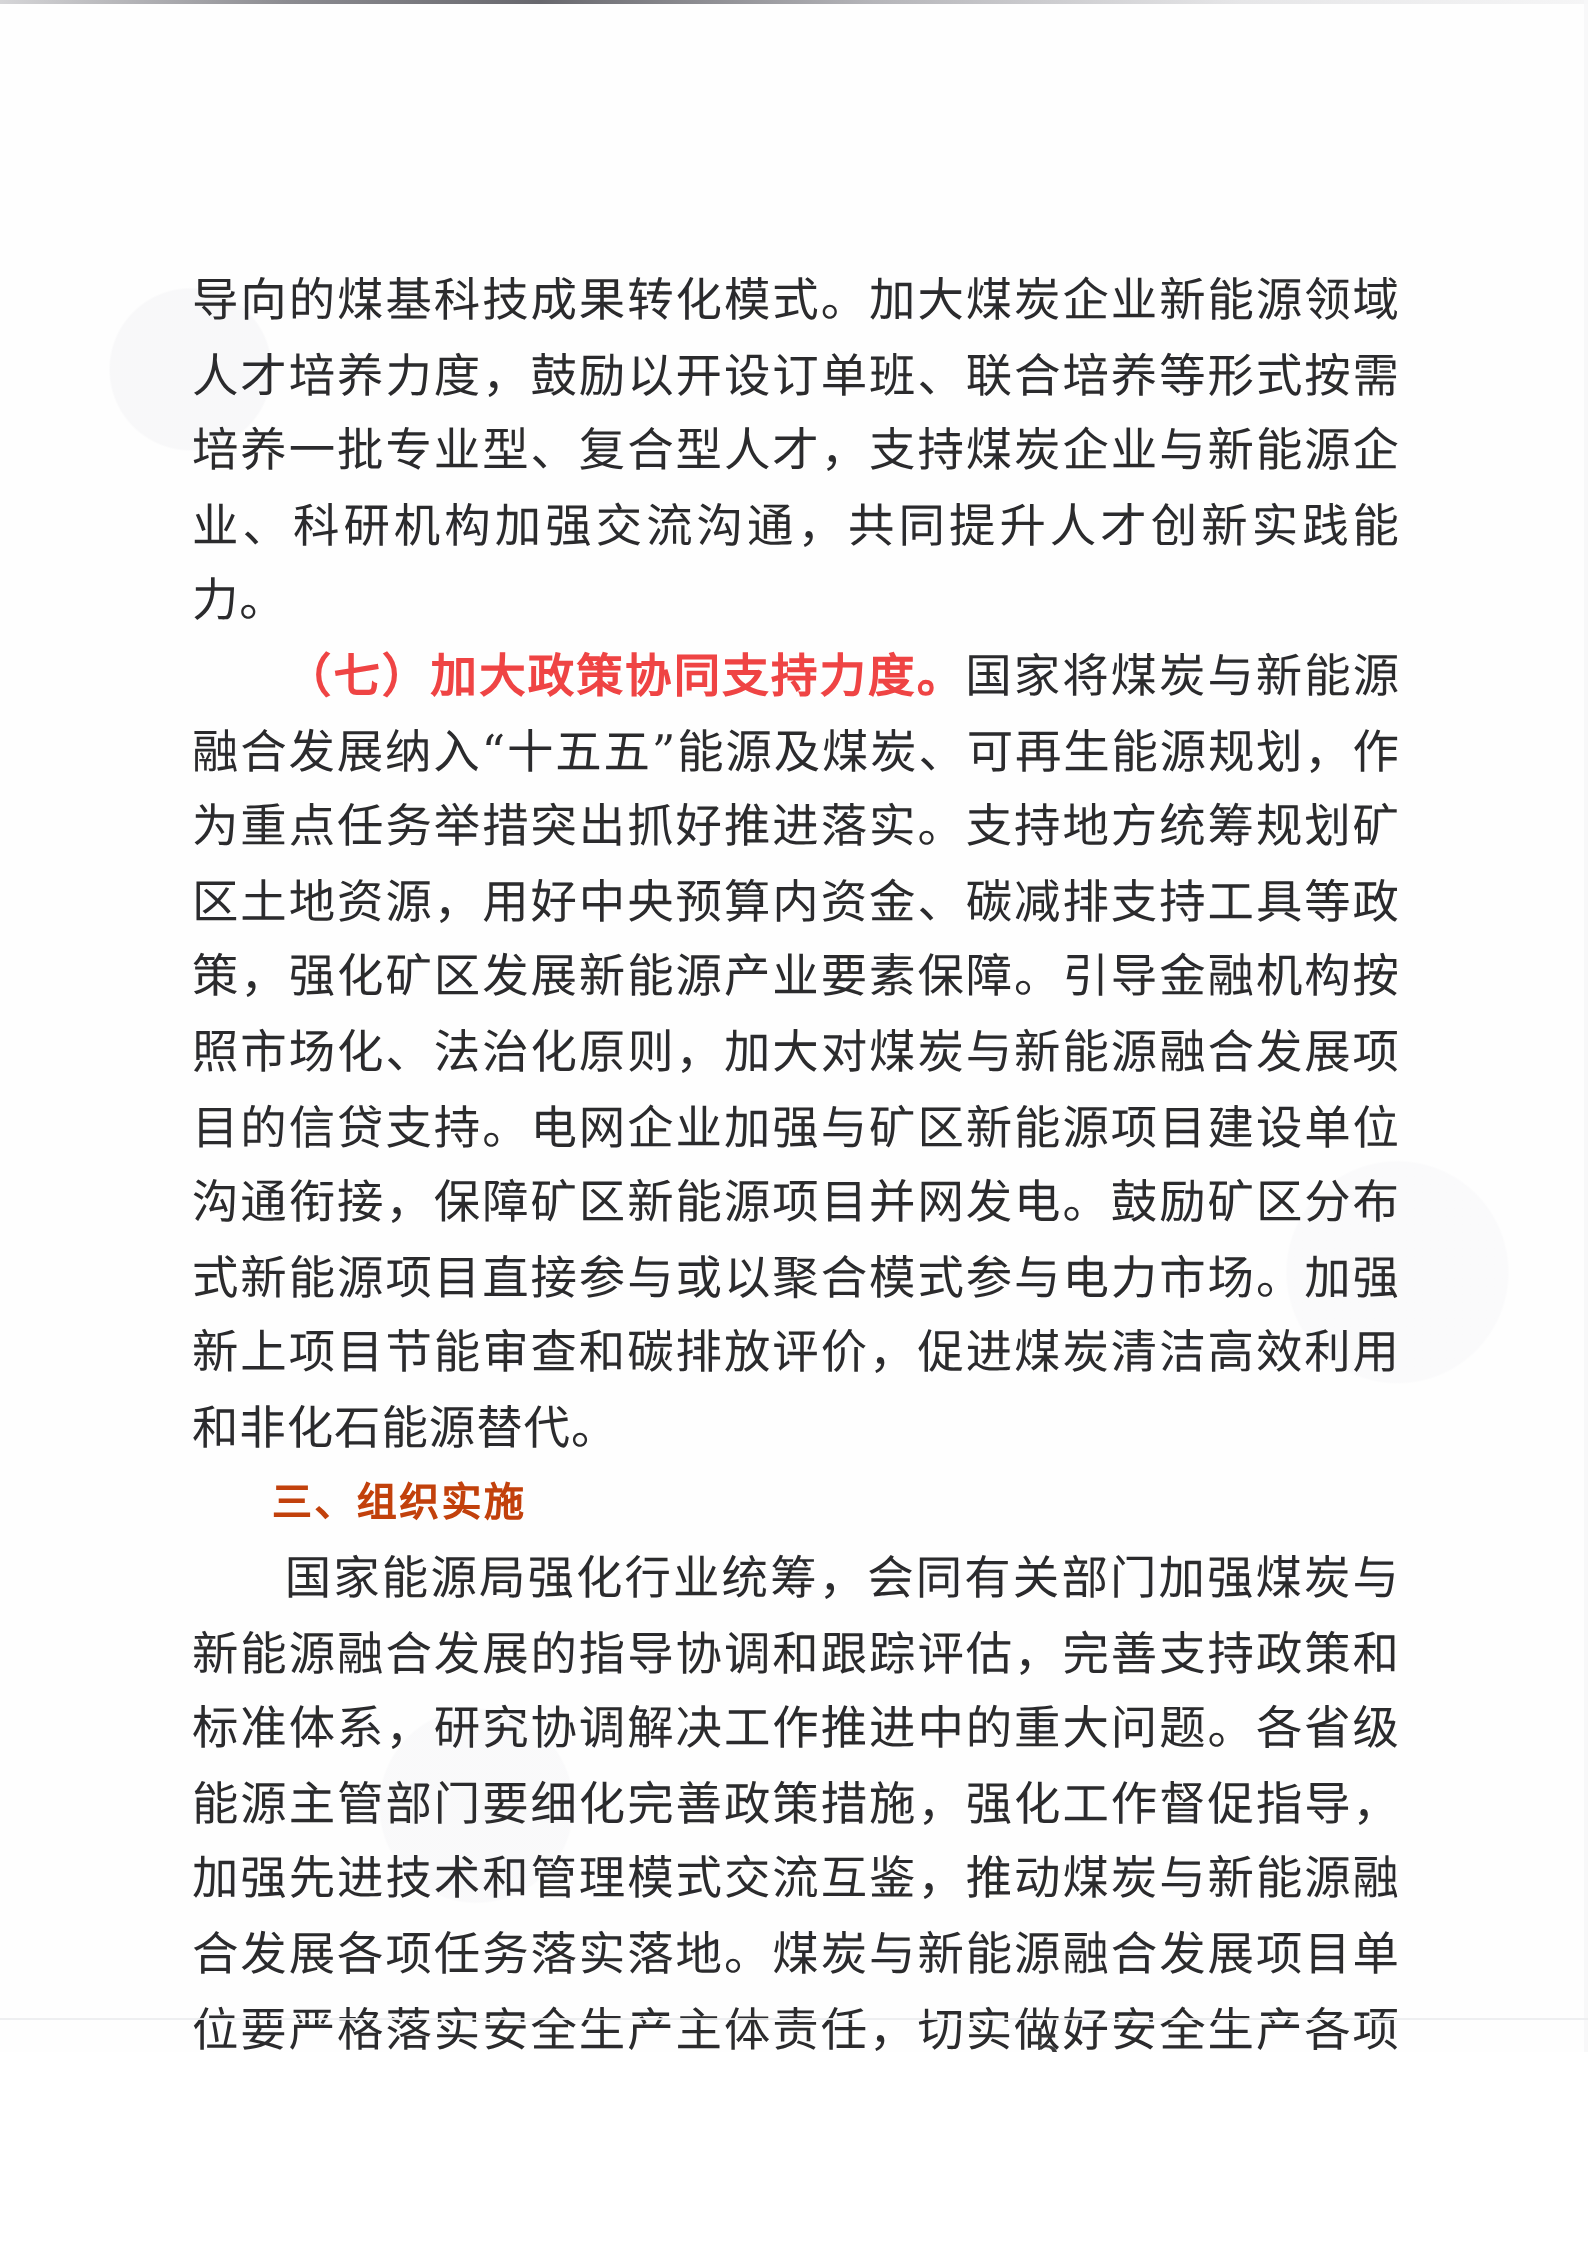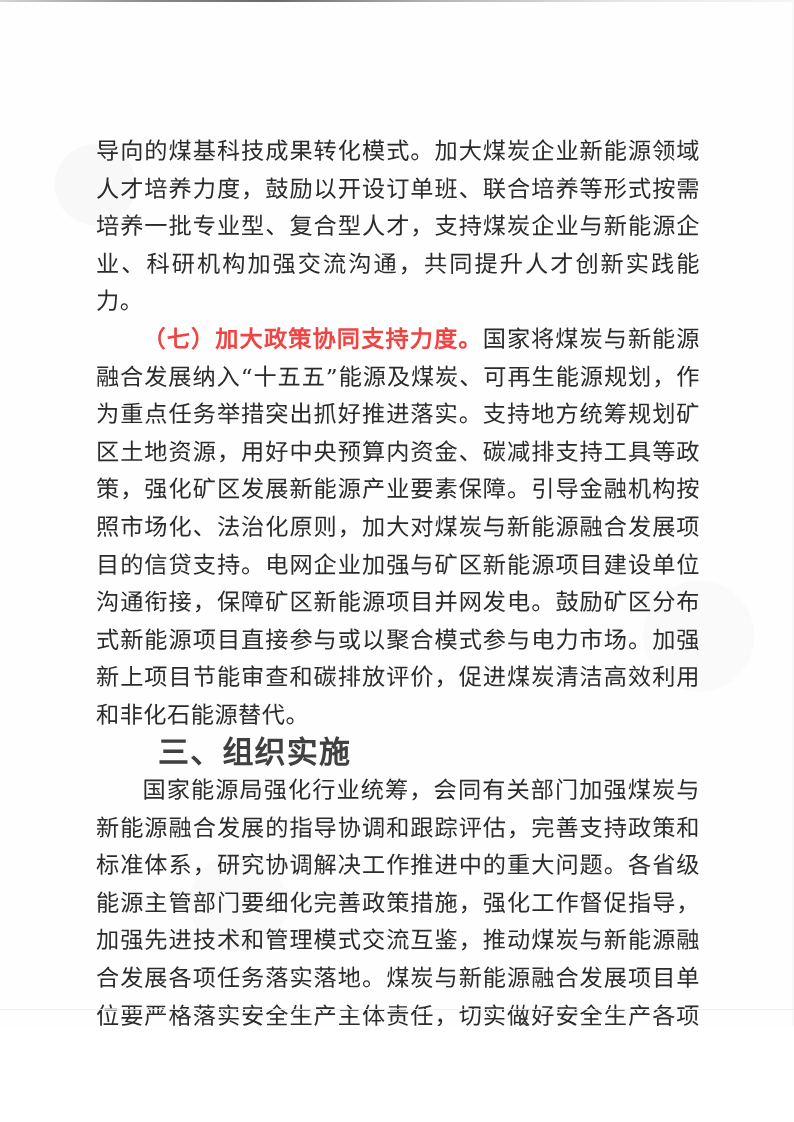--- a/index.html
+++ b/index.html
@@ -76,22 +76,22 @@
   
   .runin-heading {
     font-weight: bold;
     color: #ef4444;
     letter-spacing: 0.6px;
   }
 
   
   .section-heading {
     margin: 0;
-    color: #404040;
-    font-size: 31px;
+    color: #c2410c;
+    font-size: 20px;
     line-height: 37.6px;
     font-weight: bold;
     letter-spacing: 1.2px;
     text-indent: 2em;
     font-family: "Liberation Sans", "DejaVu Sans", sans-serif;
   }
 
   
   .page-footer {
     position: absolute;

